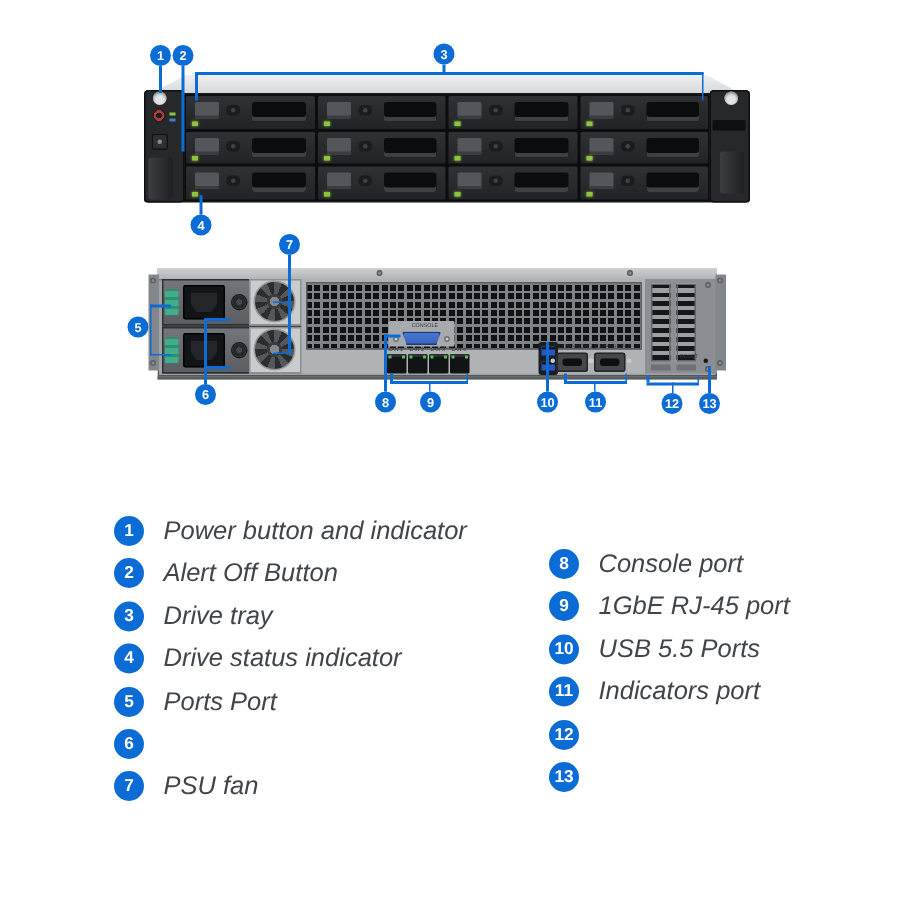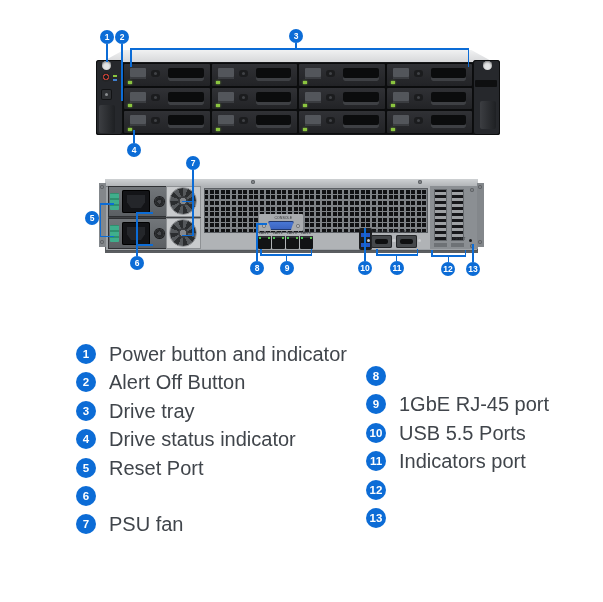--- a/index.html
+++ b/index.html
@@ -83,21 +83,21 @@
   .slotcover{position:absolute;top:3px;width:13px;height:52px;
              background:repeating-linear-gradient(180deg,#16171a 0 3px,#9ea1a4 3px 6px);box-shadow:inset 0 0 0 1px #63676b;}
   .slottab{position:absolute;top:57px;width:13px;height:4px;background:#6e7276;}
   .resethole{position:absolute;left:39px;top:53px;width:3px;height:3px;border-radius:50%;background:#17181a;}
 
   
   .legend{position:absolute;}
   .lrow{display:flex;align-items:center;height:20px;margin-bottom:8.4px;}
   .lnum{flex:0 0 20px;width:20px;height:20px;border-radius:50%;background:var(--callout-blue,#0c6cd6);
         color:#fff;font-size:11.5px;font-weight:bold;line-height:20px;text-align:center;}
-  .ltext{margin-left:13px;font-size:20px;color:#40454b;white-space:nowrap;line-height:20px;}
+  .ltext{margin-left:13px;font-size:17px;color:#40454b;white-space:nowrap;line-height:20px;font-style:italic;}
 </style>
 </head>
 <body>
 
 <div class="stage">
 
   <div class="roof"></div>
   <div class="fchassis">
     <div class="ear left">
       <span class="hole" style="left:6px;top:1px;"></span>
@@ -342,33 +342,34 @@
     <div class="lrow">
         <span class="lnum">3</span>
         <span class="ltext">Drive tray</span>
       </div>
     <div class="lrow">
         <span class="lnum">4</span>
         <span class="ltext">Drive status indicator</span>
       </div>
     <div class="lrow">
         <span class="lnum">5</span>
-        <span class="ltext">Reset Port</span>
+        <span class="ltext">Ports Port</span>
       </div>
     <div class="lrow">
         <span class="lnum">6</span>
       </div>
     <div class="lrow">
         <span class="lnum">7</span>
         <span class="ltext">PSU fan</span>
       </div>
   </div>
   <div class="legend" style="left:366px;top:366px;">
     <div class="lrow">
         <span class="lnum">8</span>
+        <span class="ltext">Console port</span>
       </div>
     <div class="lrow">
         <span class="lnum">9</span>
         <span class="ltext">1GbE RJ-45 port</span>
       </div>
     <div class="lrow">
         <span class="lnum">10</span>
         <span class="ltext">USB 5.5 Ports</span>
       </div>
     <div class="lrow">

